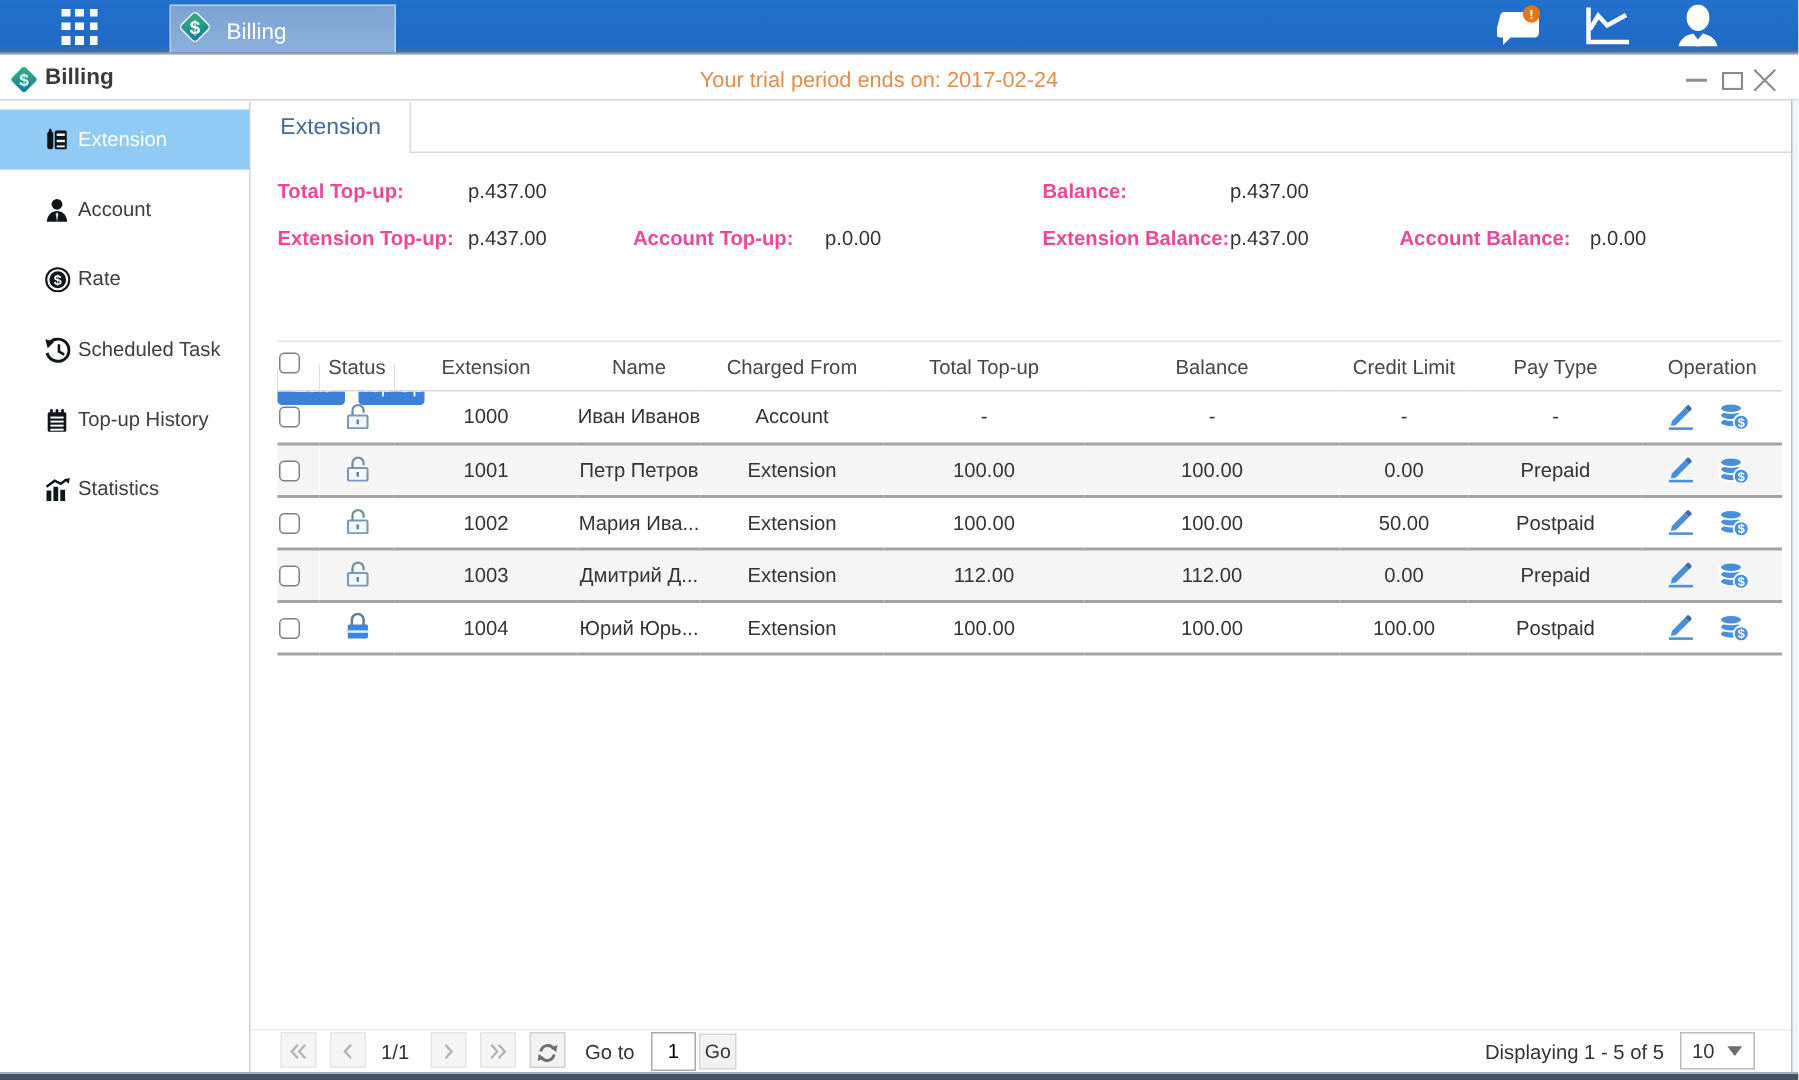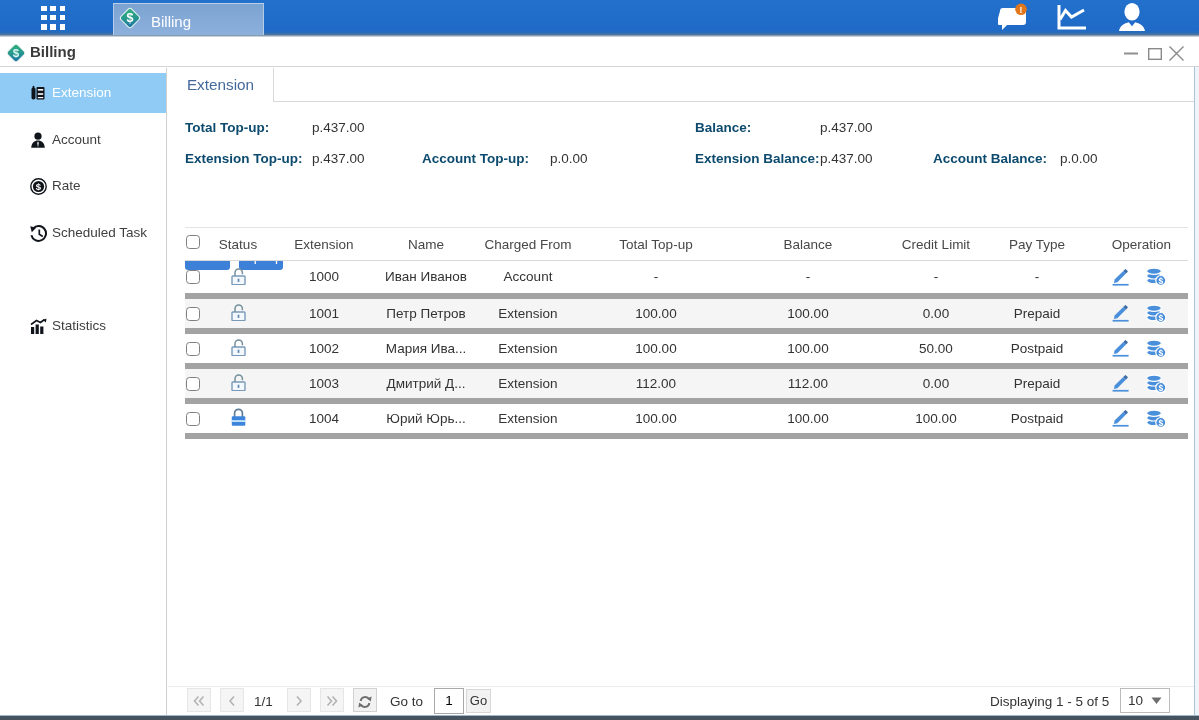--- a/index.html
+++ b/index.html
@@ -37,31 +37,31 @@
 .sitem.sel .tx { color:#fff; }
 .sitem .ic, .sitem .tx { z-index:1; }
 .sitem.sel .ic { position:absolute; }
 
 
 #content { position:absolute; left:168px; top:68px; width:1031px; height:647px; }
 #tabline { position:absolute; left:0; top:33px; width:1031px; height:1px; background:#d9d9d9; }
 #tab0 { position:absolute; left:0; top:0; width:106px; height:34px; background:#fff;
   border-right:1px solid #d9d9d9; color:#44699c; font-size:15.3px; text-align:center; line-height:33px; }
 
-.lbl1 { position:absolute; font-size:13.5px; font-weight:bold; color:#0c4a6e; }
+.lbl1 { position:absolute; font-size:13.5px; font-weight:bold; color:#ec4899; }
 .val1 { position:absolute; font-size:13.5px; color:#333; }
 
 .btn { position:absolute; height:27px; background:#3c80d8; border-radius:3px; color:#fff;
   font-size:13.5px; text-align:center; line-height:27px;margin-top:48px; }
 
 
 #tbl { position:absolute; left:17px; top:159px; width:1003px; border-collapse:collapse; table-layout:fixed; }
 #tbl th { height:33px; font-size:13.5px; font-weight:normal; color:#474747; text-align:center;
   border-top:1px solid #e4e4e4; border-bottom:1px solid #d9d9d9; background:#fff; }
-#tbl td { height:35px; font-size:13.5px; color:#333; text-align:center; border-bottom:6px solid #a3a3a3; }
+#tbl td { height:35px; font-size:13.5px; color:#333; text-align:center; border-bottom:2px solid #a3a3a3; }
 #tbl tr.alt td { background:#f5f5f5; }
 #tbl td.ops { padding-right:6px; }
 #tbl td.ops svg { vertical-align:middle; }
 #tbl th .cb { margin-top:-5px; vertical-align:middle; }
 .cb { display:inline-block; width:14px; height:14px; border:1.2px solid #7f7f7f; border-radius:3.5px;
   background:#fff; vertical-align:middle; }
 
 
 #pager { position:absolute; left:0; top:618px; width:1031px; height:32px; border-top:1px solid #ececec; }
 .pbtn { position:absolute; top:1px; width:24px; height:24px; background:#f5f5f5;
@@ -129,20 +129,21 @@
     <path d="M15 23.8 l-2.1 1.9 1.1 2.3 h2 l1.1 -2.3 z" fill="#fff"></path>
   </svg>
 </div>
 
 <div id="winhead">
   <svg class="dia" width="22" height="22" viewBox="0 0 22 22">
     <rect x="4.2" y="4.2" width="13.6" height="13.6" rx="2.2" transform="rotate(45 11 11)" fill="url(#dg)" stroke="#eef4f2" stroke-width="0.8"></rect>
     <text x="11" y="15.2" text-anchor="middle" font-size="11.5" font-weight="bold" fill="#d8f6f2" font-family="Liberation Sans">$</text>
   </svg>
   <span class="title">Billing</span>
+  <div id="trial">Your trial period ends on: 2017-02-24</div>
   <svg class="wc" style="left:1122px;top:0" width="18" height="30" viewBox="0 0 18 30">
         <rect x="2" y="15.5" width="14" height="2" fill="#8f8f8f"></rect>
       </svg>
   <svg class="wc" style="left:1146px;top:0" width="18" height="30" viewBox="0 0 18 30">
         <rect x="2.7" y="11.7" width="12.6" height="10.6" fill="none" stroke="#8a8a8a" stroke-width="1.4"></rect>
       </svg>
   <svg class="wc" style="left:1167px;top:0" width="18" height="30" viewBox="0 0 18 30">
         <path d="M2.5 9.5 L16.5 23.5 M16.5 9.5 L2.5 23.5" stroke="#8a8a8a" stroke-width="1.4"></path>
       </svg>
 </div>
@@ -175,20 +176,33 @@
     </svg>
     <span class="tx">Rate</span>
   </div>
   <div class="sitem" style="top:141.8px">
     <svg class="ic" width="17" height="17" viewBox="0 0 17 17">
       <path d="M3.2 3.4 a7.4 7.4 0 1 1 -1.8 6.8" stroke="#10151c" stroke-width="2" fill="none"></path>
       <path d="M0.2 1.2 l6 1.6 -4.4 4.4 z" fill="#10151c"></path>
       <path d="M9.3 4.5 v4.8 l3.5 2.1" stroke="#10151c" stroke-width="1.7" fill="none"></path>
     </svg>
     <span class="tx">Scheduled Task</span>
+  </div>
+  <div class="sitem" style="top:188.4px">
+    <svg class="ic" width="16" height="16" viewBox="0 0 16 16">
+      <rect x="1.8" y="2.8" width="12.4" height="13" rx="1" fill="#10151c"></rect>
+      <rect x="3.4" y="0.6" width="1.8" height="3" rx="0.9" fill="#10151c"></rect>
+      <rect x="7.1" y="0.6" width="1.8" height="3" rx="0.9" fill="#10151c"></rect>
+      <rect x="10.8" y="0.6" width="1.8" height="3" rx="0.9" fill="#10151c"></rect>
+      <rect x="3.6" y="5.7" width="8.8" height="1.3" fill="#fff"></rect>
+      <rect x="3.6" y="8.4" width="8.8" height="1.3" fill="#fff"></rect>
+      <rect x="3.6" y="11.1" width="8.8" height="1.3" fill="#fff"></rect>
+      <rect x="3.6" y="13.8" width="8.8" height="1.3" fill="#fff"></rect>
+    </svg>
+    <span class="tx">Top-up History</span>
   </div>
   <div class="sitem" style="top:235px">
     <svg class="ic" width="17" height="16" viewBox="0 0 17 16">
       <rect x="1" y="9" width="3.2" height="7" fill="#10151c"></rect>
       <rect x="5.6" y="6.5" width="3.2" height="9.5" fill="#10151c"></rect>
       <rect x="10.2" y="8.5" width="3.2" height="7.5" fill="#10151c"></rect>
       <path d="M1 6.5 L6.5 2.5 L10.5 4.5 L14.5 1.5" stroke="#10151c" stroke-width="1.6" fill="none"></path>
       <path d="M16.5 0.5 l-0.6 4 l-3 -2.6 Z" fill="#10151c"></path>
     </svg>
     <span class="tx">Statistics</span>

